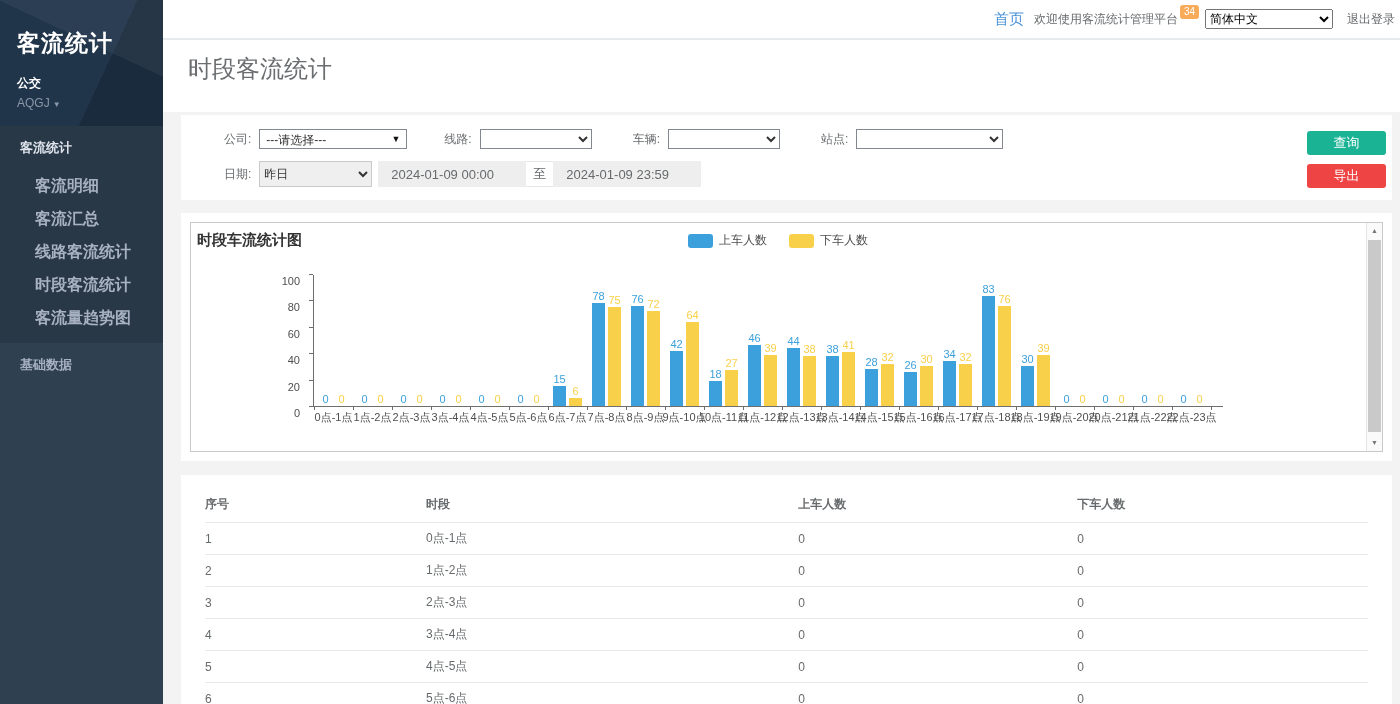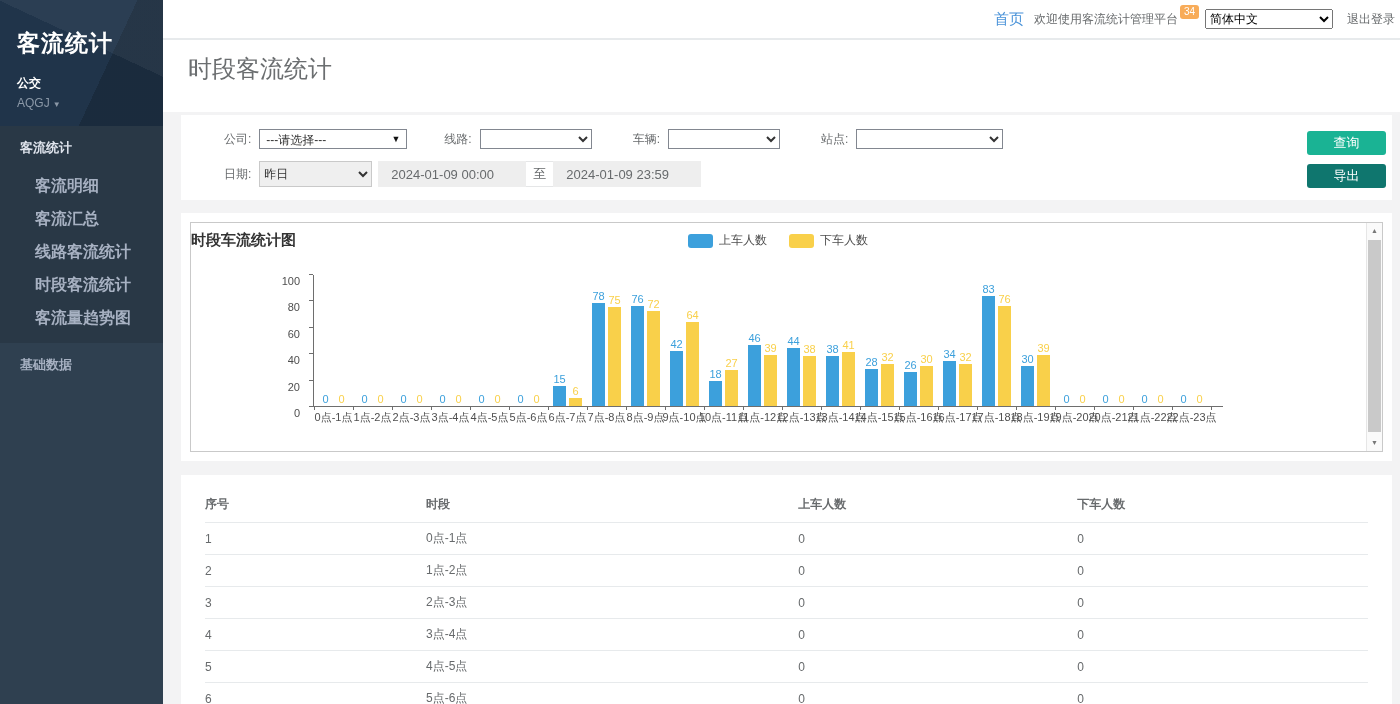--- a/index.html
+++ b/index.html
@@ -58,21 +58,21 @@
   .date-input { width:148px; height:26px; background:#eee; border:0; color:#676a6c; font-size:13px; padding:0 0 0 13px; }
   .date-sep { width:27px; height:26px; background:#fff; border-top:1px solid #e5e6e7; border-bottom:1px solid #e5e6e7;
     font-size:13px; color:#676a6c; display:flex; align-items:center; justify-content:center; }
   .filter-buttons { position:absolute; right:6px; top:16px; display:flex; flex-direction:column; gap:9px; }
   .btn { width:79px; height:24px; border:0; border-radius:3px; color:#fff; font-size:13px; cursor:pointer;
     font-family:"Liberation Sans","DejaVu Sans",sans-serif; }
 
   
   .chart-panel { padding:9px; margin-bottom:14px; }
   .chart-box { position:relative; border:1px solid #c9c9c9; height:230px; background:#fff; overflow:hidden; }
-  .chart-title { position:absolute; left:0; top:8px; font-size:15px; font-weight:bold; color:#333; }
+  .chart-title { position:absolute; left:6px; top:8px; font-size:15px; font-weight:bold; color:#333; }
   .chart-legend { position:absolute; left:0; right:17px; top:9px; display:flex; justify-content:center; gap:22px; }
   .legend-item { display:flex; align-items:center; cursor:pointer; }
   .legend-swatch { width:25px; height:14px; border-radius:3px; margin-right:6px; }
   .legend-label { font-size:12px; color:#4e4e4e; }
   .yaxis { position:absolute; left:0; bottom:44px; width:122px; height:132px; }
   .ytick-label { position:absolute; right:13px; font-size:11px; color:#4e4e4e; transform:translateY(50%); }
   .ytick-mark { position:absolute; right:0; width:4px; height:1px; background:#6e6e6e; }
   .plot-area { position:absolute; left:122px; bottom:44px; width:910px; height:132px;
     border-left:1px solid #6e6e6e; border-bottom:1px solid #6e6e6e; display:flex; align-items:flex-end; }
   .cat { position:relative; width:39px; height:132px; display:flex; align-items:flex-end; justify-content:center; gap:3px; }
@@ -158,21 +158,21 @@
         <span class="f-label">日期:</span>
         <select class="date-preset">
           <option>昨日</option>
         </select>
         <input class="date-input" readonly="" value="2024-01-09 00:00" style="">
         <span class="date-sep">至</span>
         <input class="date-input" readonly="" value="2024-01-09 23:59" style="">
       </div>
       <div class="filter-buttons">
         <button class="btn" id="btn-query" style="background: rgb(26, 179, 148);">查询</button>
-        <button class="btn" id="btn-export" style="background: #0f766e;">导出</button>
+        <button class="btn" id="btn-export" style="background: #ef4444;">导出</button>
       </div>
     </div>
 
     <div class="panel chart-panel">
       <div class="chart-box">
         <div class="chart-title">时段车流统计图</div>
         <div class="chart-legend" id="chart-legend">
             <span class="legend-item">
               <span class="legend-swatch" style="background: rgb(60, 160, 220);"></span>
               <span class="legend-label">上车人数</span>

